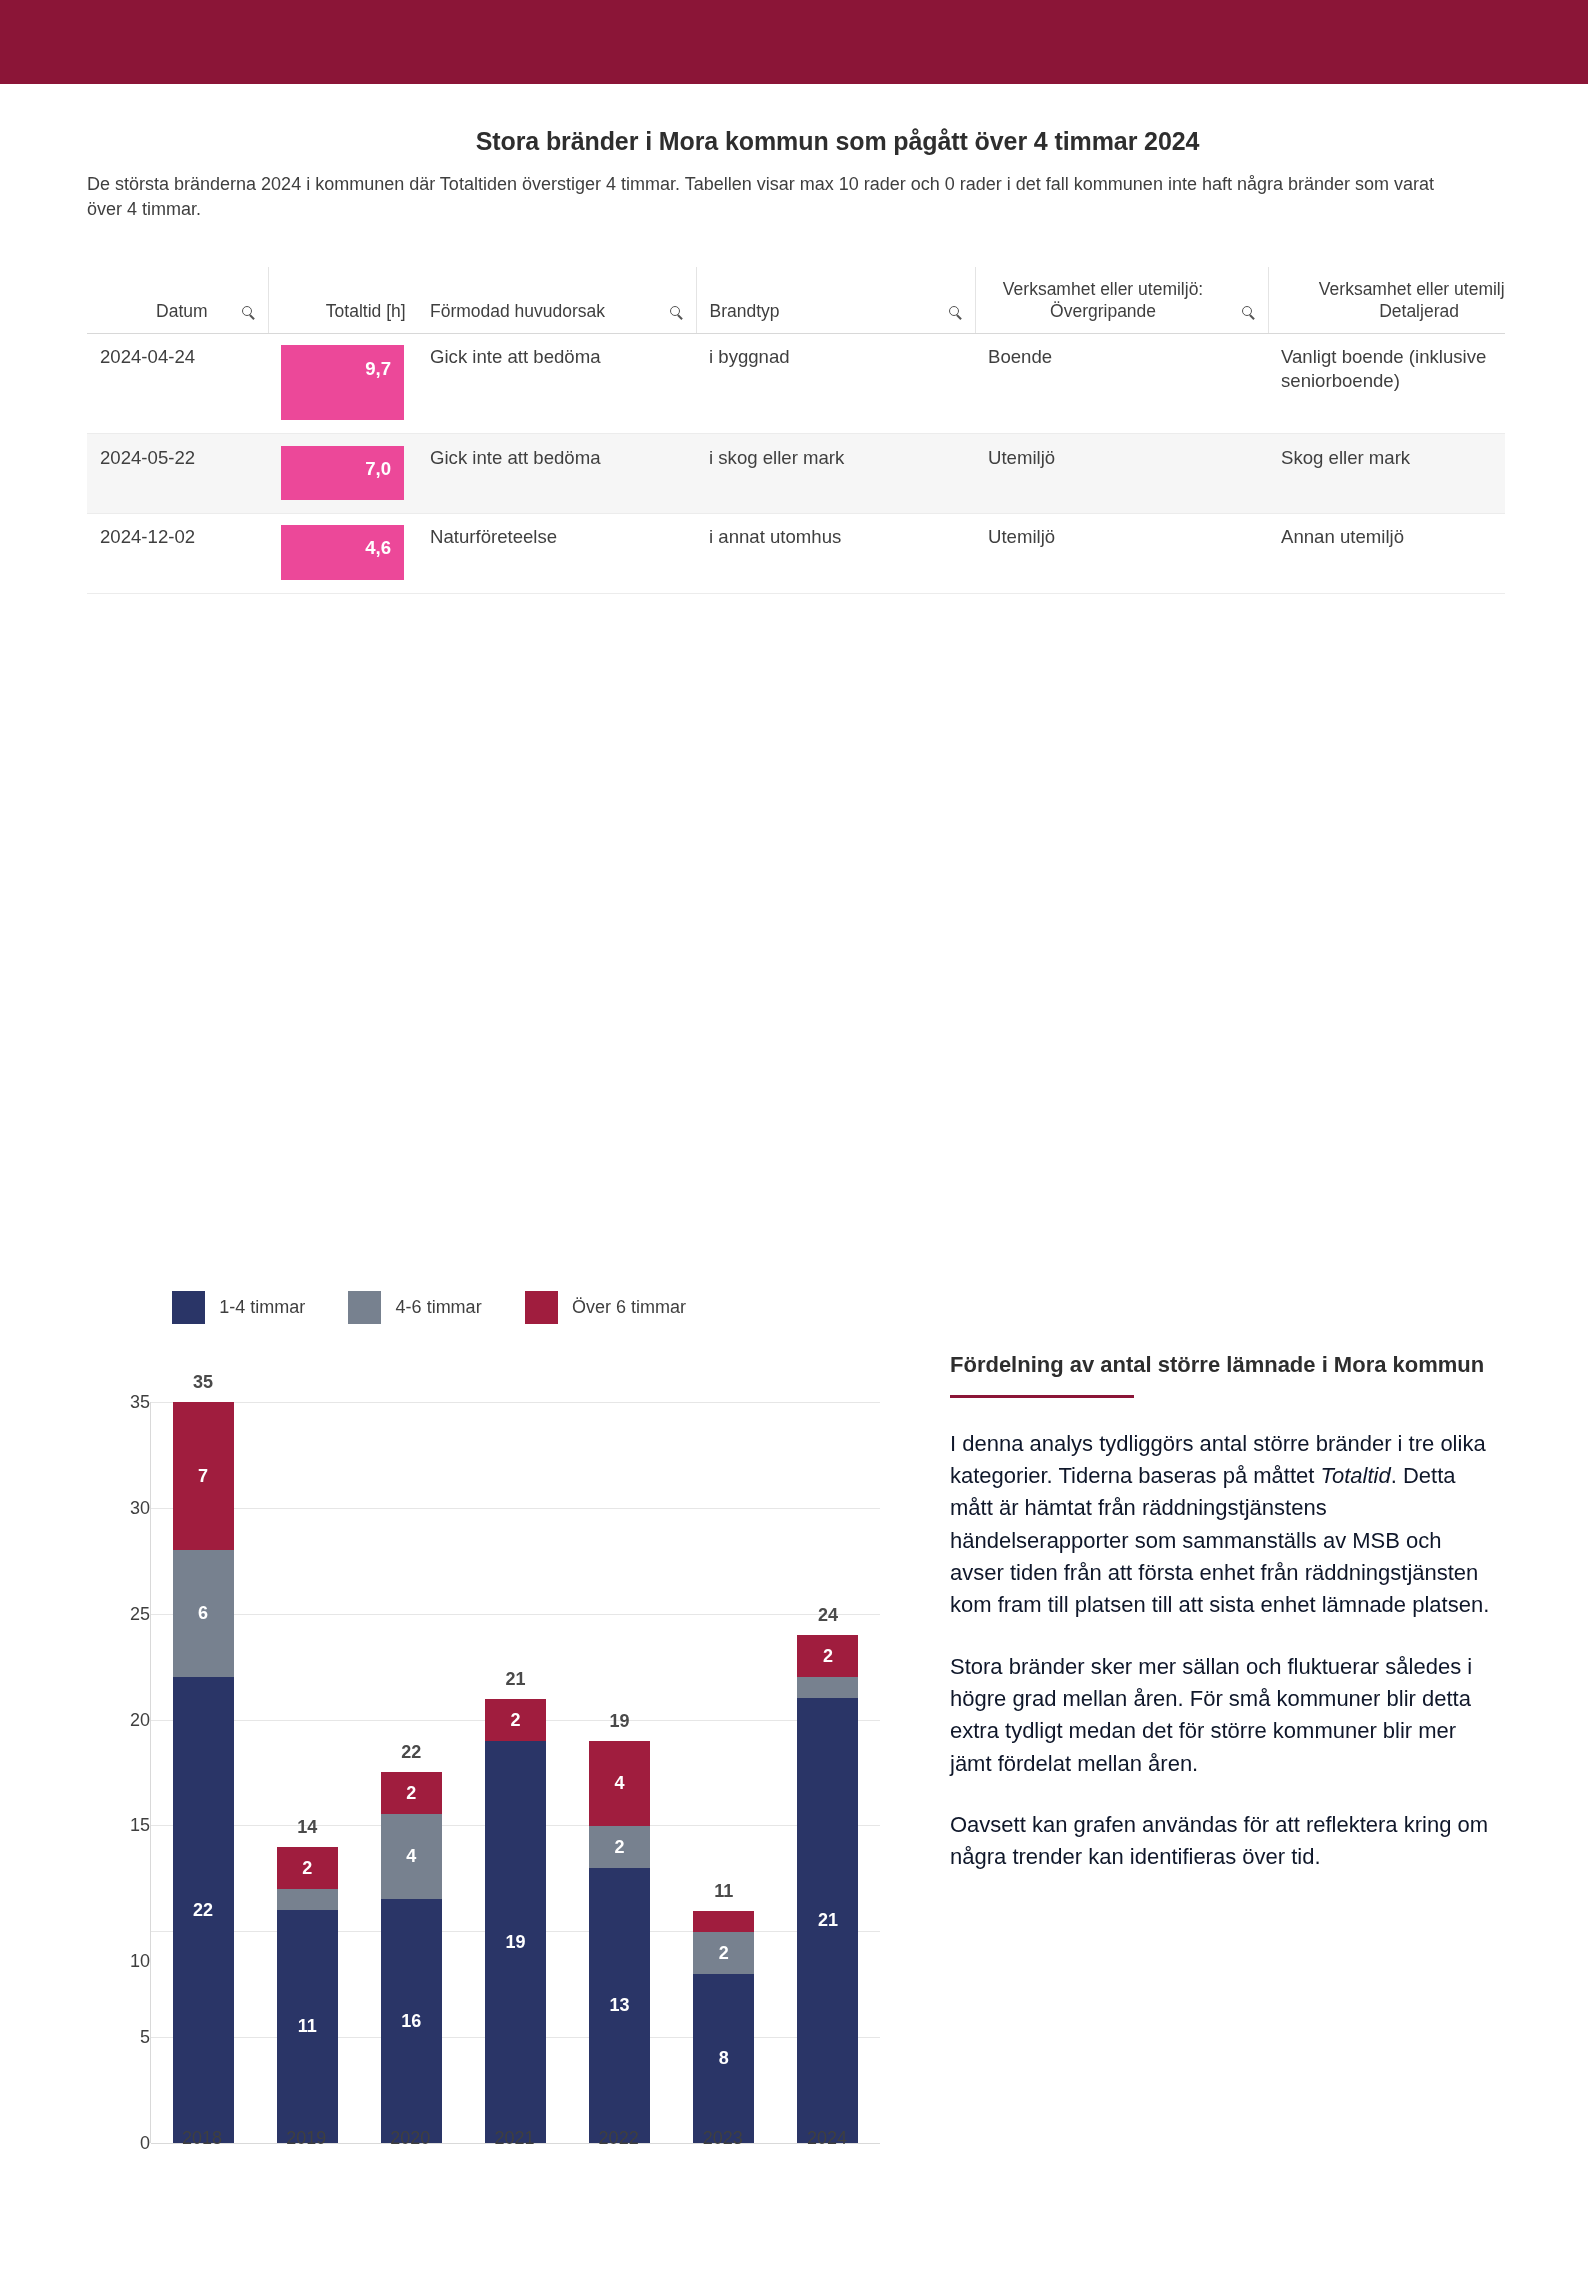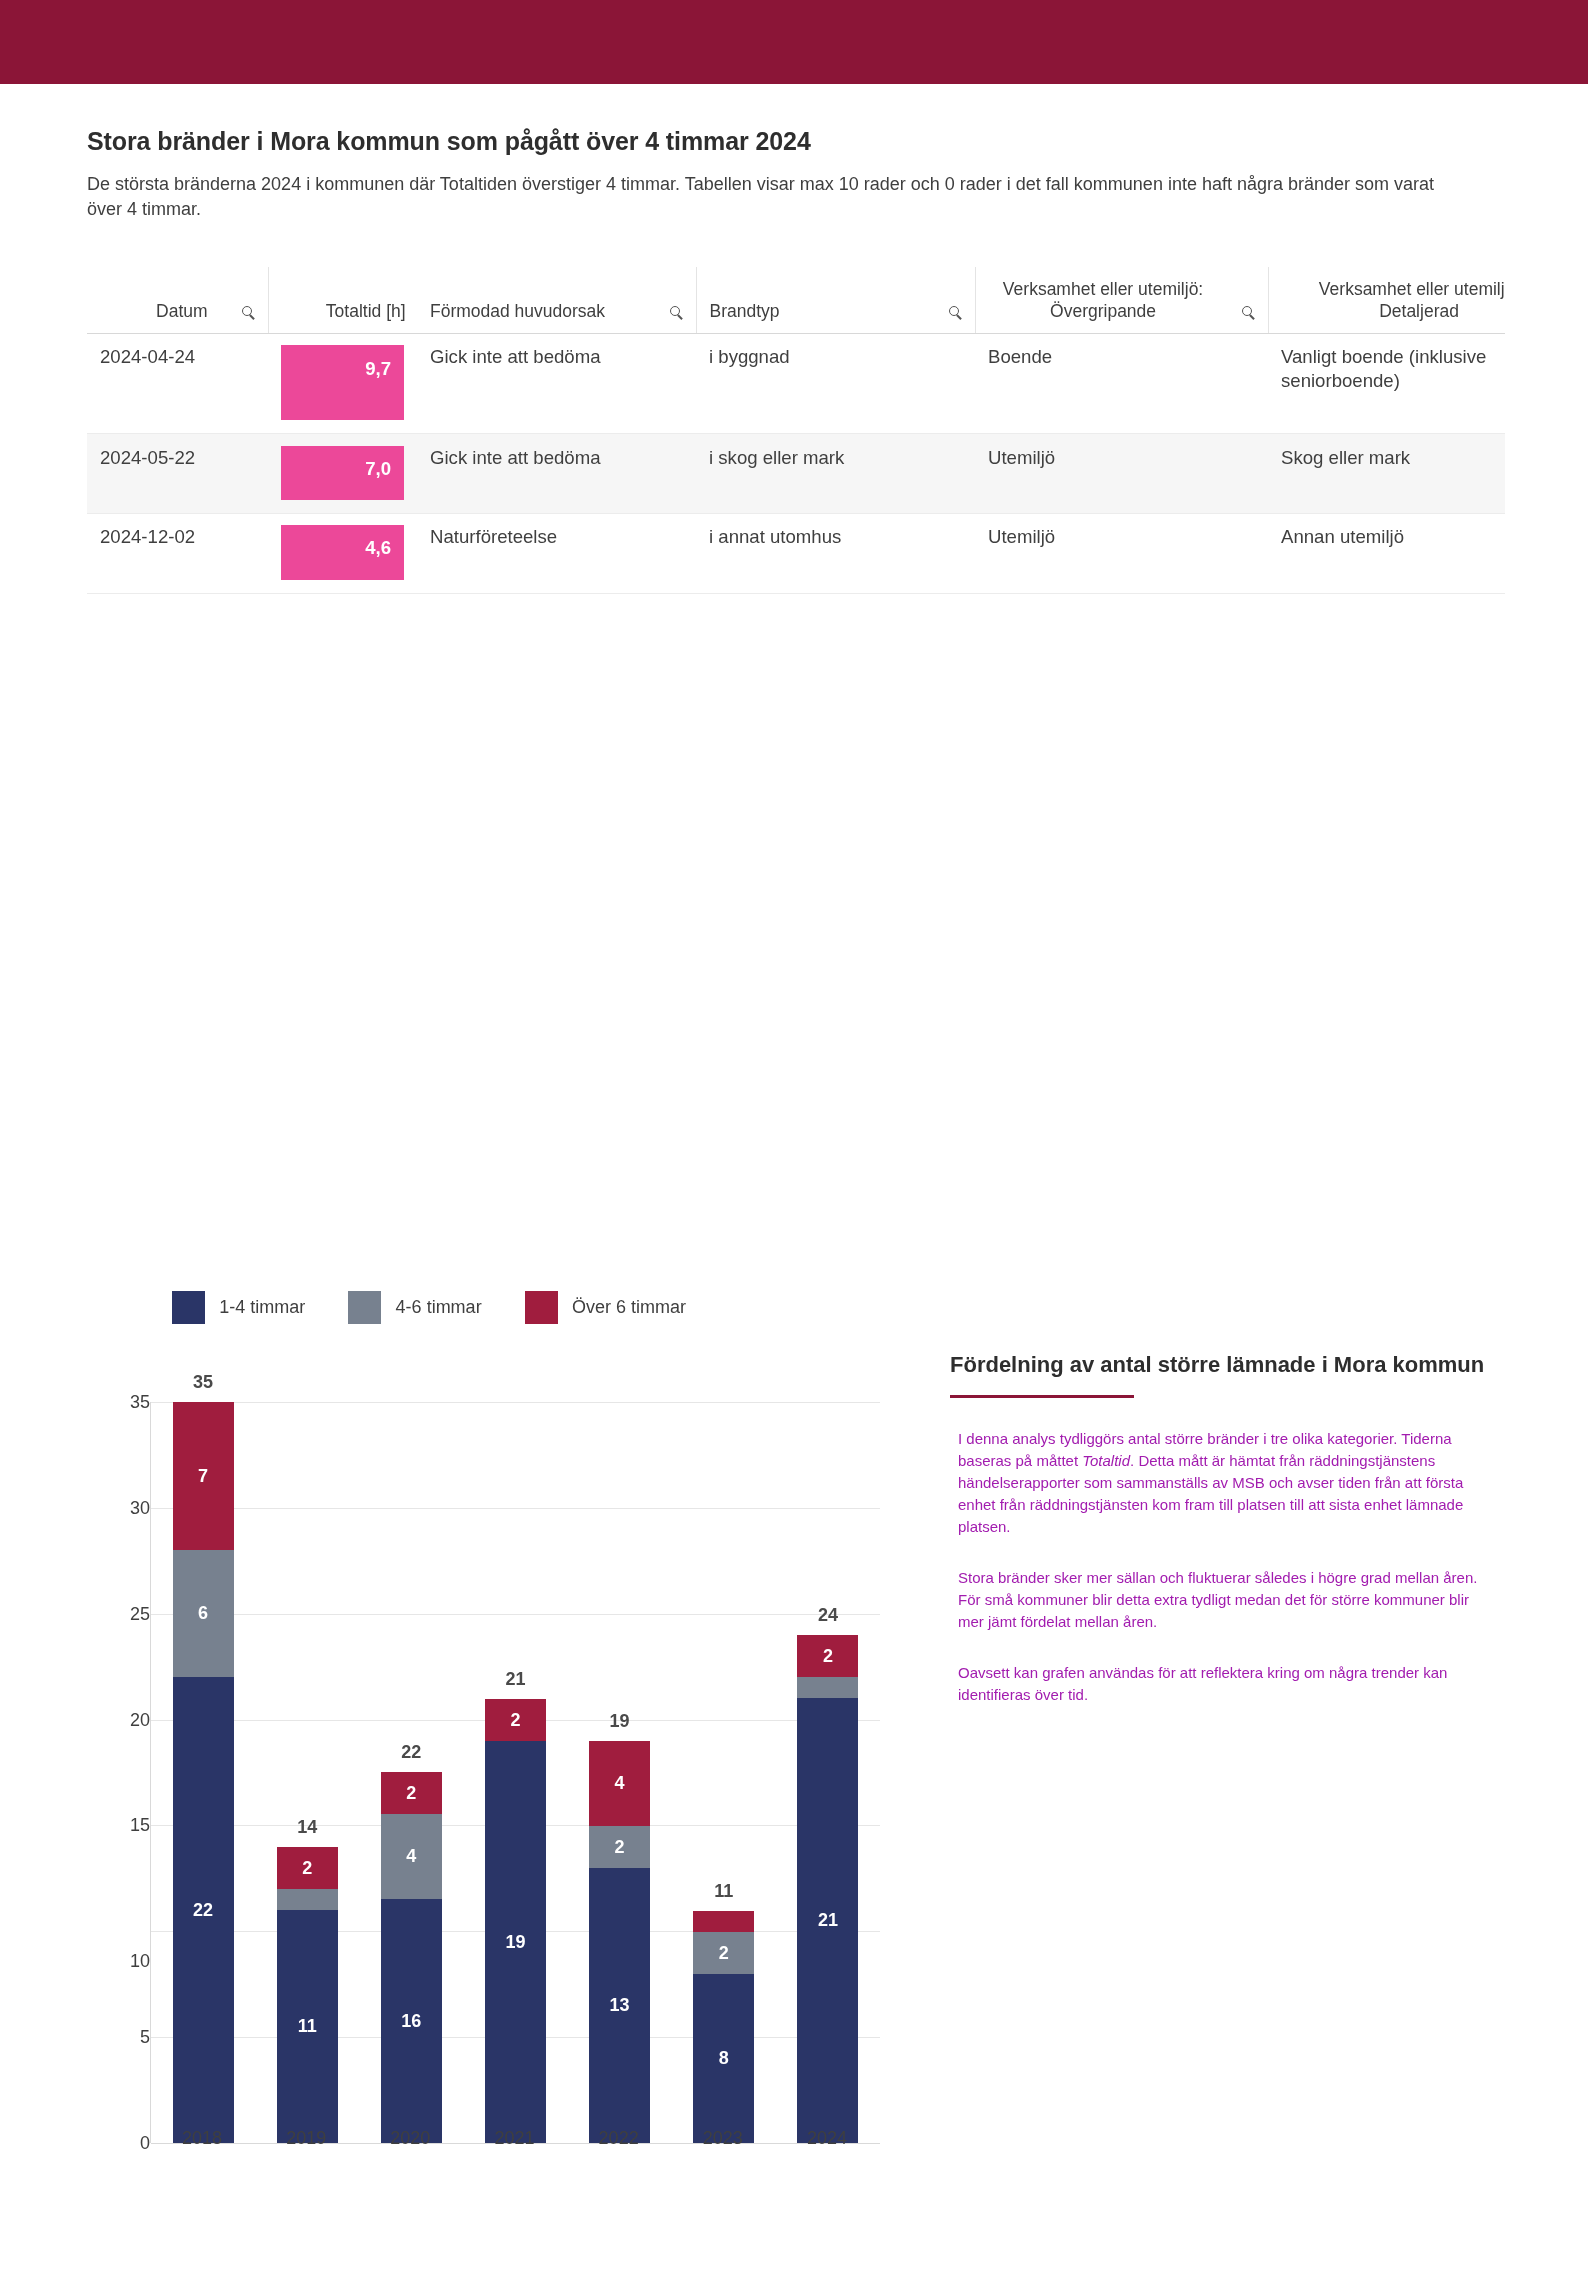--- a/index.html
+++ b/index.html
@@ -32,20 +32,21 @@
     width: 1588px;
   }
 
   .title-block { padding: 43px 0 0 87px; }
   .page-title {
     font-size: 25px;
     font-weight: bold;
     color: #2e2e2e;
     letter-spacing: -0.1px;
     margin: 0 0 15.7px 0;
+    text-align: center;
   }
   .page-subtitle {
     font-size: 18px;
     color: #3f3f3f;
     line-height: 1.42;
     max-width: 1365px;
     margin: 0;
   }
 
   
@@ -278,24 +279,24 @@
     line-height: 1.33;
     margin: 0 0 15.7px 0;
   }
   .side-rule {
     width: 184px;
     height: 2.9px;
     background: #8B1537;
     margin: 0 0 30px 0;
   }
   .side-para {
-    font-size: 15px;
-    color: #a21caf;
+    font-size: 22px;
+    color: #0f172a;
     line-height: 1.47;
-    margin: 0 0 29px 8px;
+    margin: 0 0 29px 0;
   }
   .side-para em { font-style: italic; }
 </style>
 </head>
 <body>
 
 <div class="top-banner"></div>
 
 <div class="page">
 

